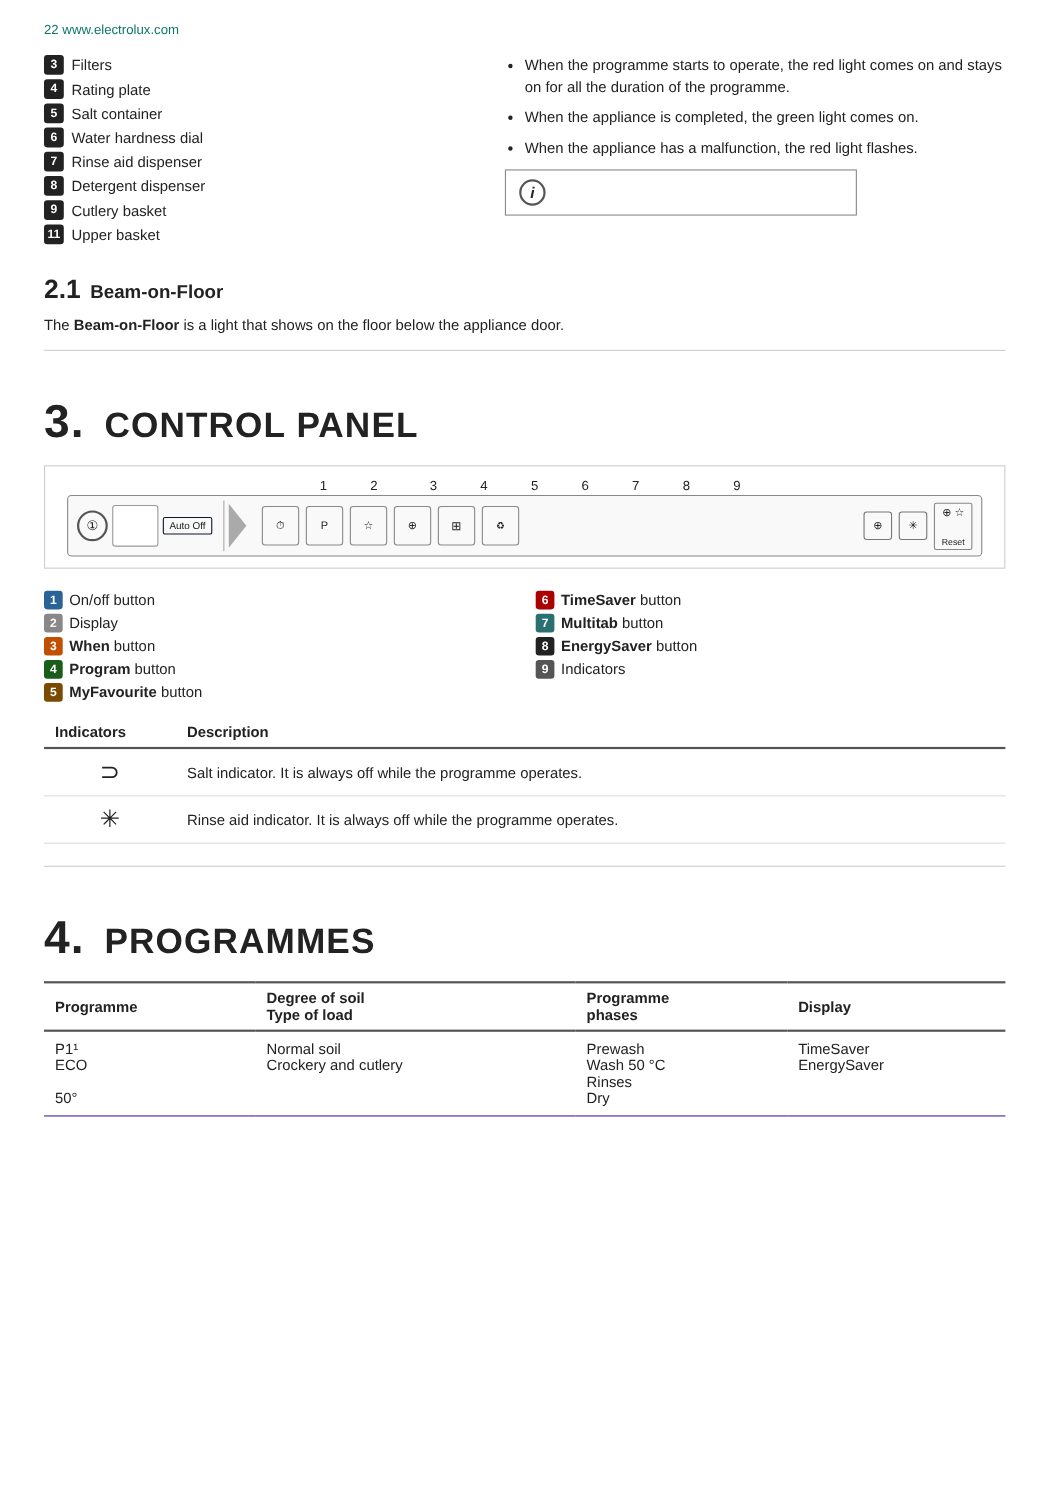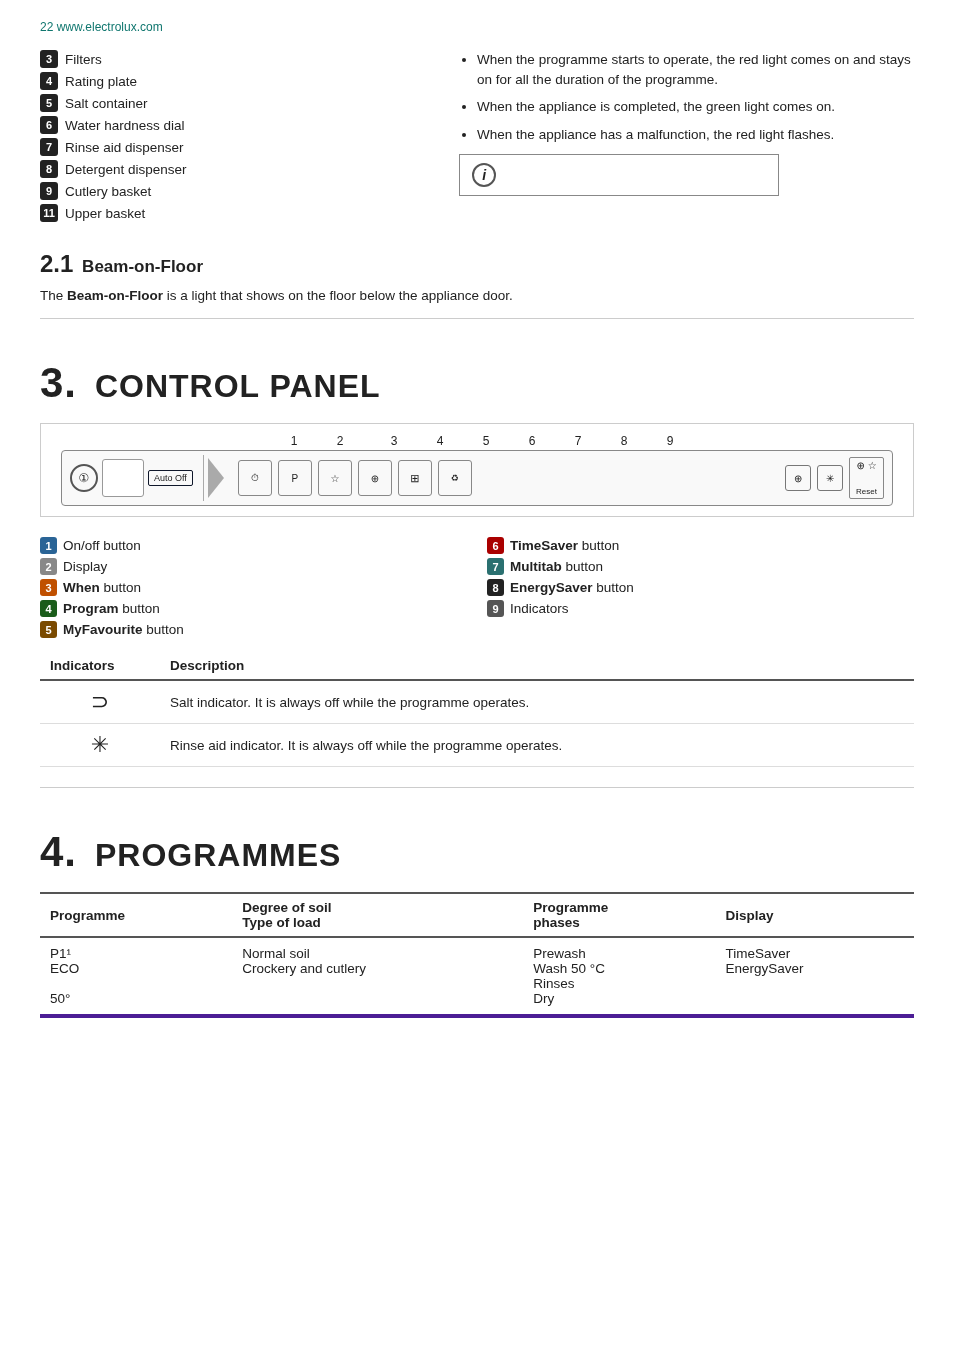--- a/index.html
+++ b/index.html
@@ -238,21 +238,21 @@
     }
     .programmes-table th {
       text-align: left;
       font-weight: bold;
       padding: 6px 10px;
       border-top: 2px solid #555;
       border-bottom: 2px solid #555;
     }
     .programmes-table td {
       padding: 8px 10px;
-      border-bottom: 4px solid #4c1d95;
+      border-bottom: 1px solid #4c1d95;
       vertical-align: top;
     }
     hr.section-divider {
       border: none;
       border-top: 1.5px solid #ccc;
       margin: 10px 0 20px 0;
     }
     .diag-num-row {
       display: flex;
       align-items: flex-end;

